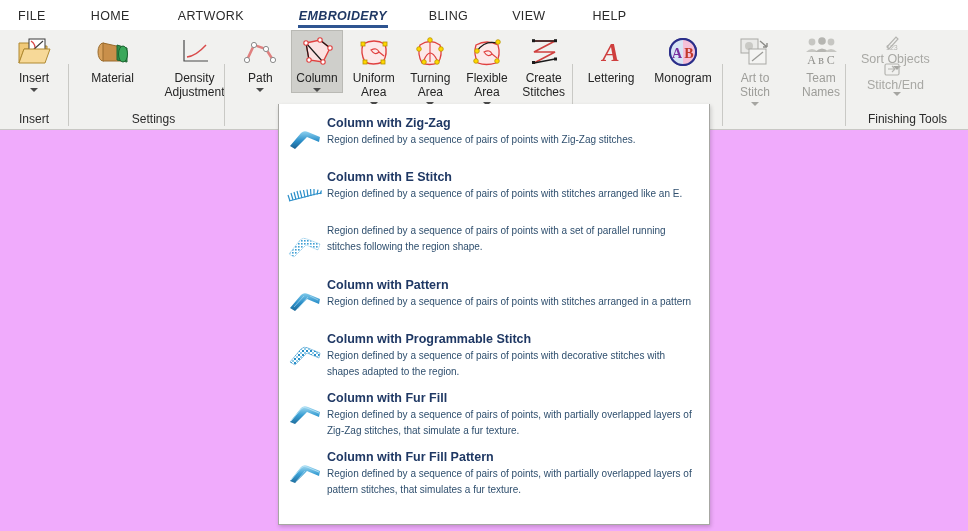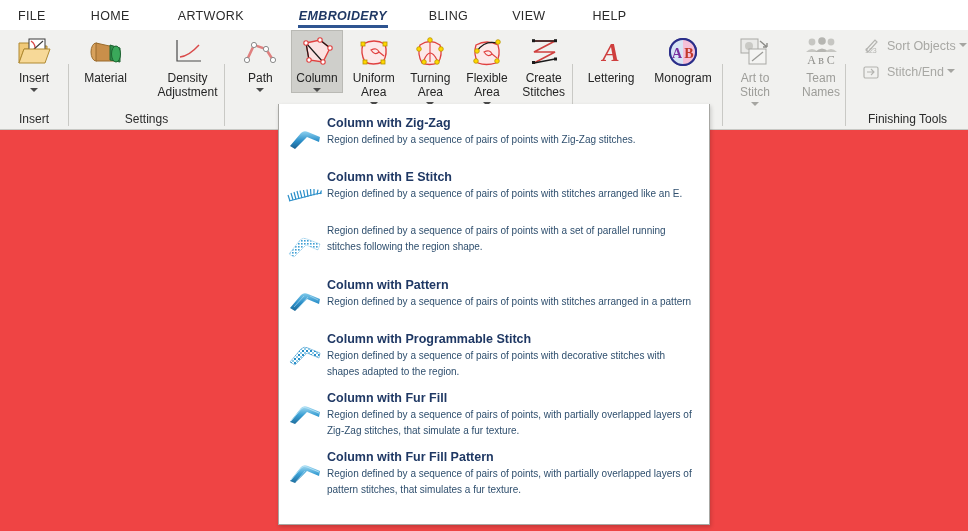--- a/index.html
+++ b/index.html
@@ -6,21 +6,21 @@
   html, body {
     margin: 0; padding: 0;
     width: 968px; height: 531px;
     background: #ffffff;
     font-family: "Liberation Sans", sans-serif;
     overflow: hidden;
   }
   #app {
     position: relative;
     width: 968px; height: 531px;
-    background: #ef4444;
+    background: #f0abfc;
   }
 
   
   .tabbar {
     position: absolute; left: 0; top: 0;
     width: 968px; height: 30px;
     background: #ffffff;
     display: flex;
     align-items: flex-end;
   }
@@ -125,20 +125,21 @@
     display: flex; flex-direction: column;
     gap: 2px;
   }
   .smallcmd {
     display: flex; align-items: center;
     height: 24px;
     font-size: 12.5px;
     color: #a8a8a4;
     cursor: default;
     white-space: nowrap;
+    flex-direction: column;
   }
   .smallcmd .sico {
     width: 20px; height: 20px;
     margin-right: 6px;
     display: flex; align-items: center; justify-content: center;
   }
 
   
   .menu {
     position: absolute;
@@ -207,21 +208,21 @@
             </svg>
           </span>
           <span class="lbl">Insert</span>
           <span class="caret"></span>
         </div>
       </div>
       <div class="rgroup-title">Insert</div>
     </div>
     <div class="rdiv" style="left:68px;"></div>
 
-    <div class="rgroup" style="left:69px; width:155px;">
+    <div class="rgroup" style="left:76px; width:155px;">
       <div class="rgroup-body" style="gap:16px;">
         <div class="bigbtn wide">
           <span class="ico">
             <svg width="40" height="30" viewBox="0 0 40 30">
               <ellipse cx="10" cy="15" rx="5" ry="9" fill="#d8a15c" stroke="#9a6b2c" stroke-width="1"></ellipse>
               <path d="M10 6 L28 10 L28 24 L10 24 Z" fill="#c98f4a" stroke="#9a6b2c" stroke-width="1"></path>
               <path d="M24 8 L34 11 L34 25 L24 23 Z" fill="#2f8f4a" stroke="#1e6432" stroke-width="1"></path>
               <ellipse cx="30" cy="17" rx="4.5" ry="8" fill="#3aa85a" stroke="#1e6432" stroke-width="1"></ellipse>
             </svg>
           </span>

